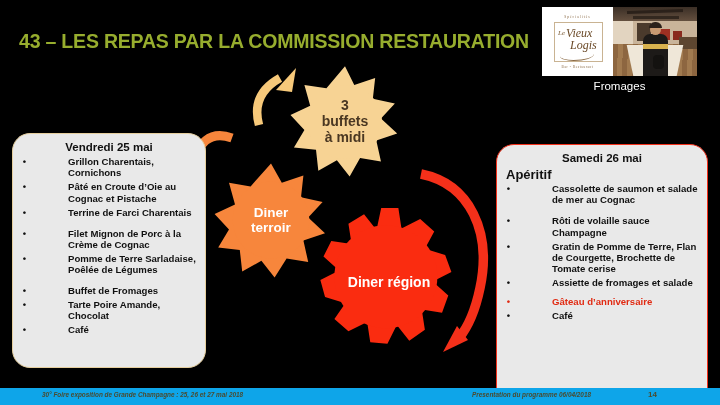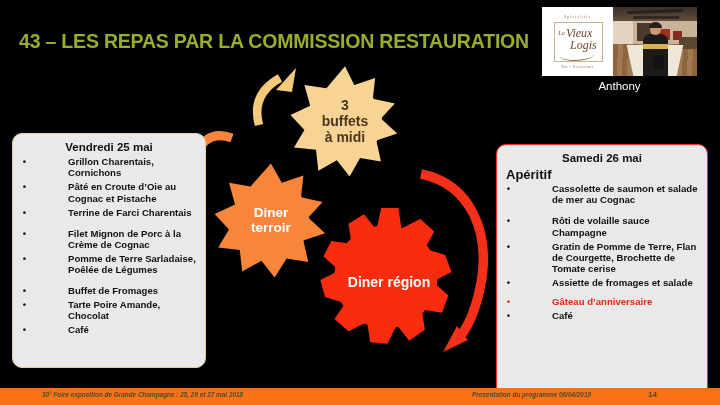--- a/index.html
+++ b/index.html
@@ -49,21 +49,21 @@
   #ph-person-body{left:30px;top:27px;width:25px;height:42px;border-radius:7px 7px 0 0;background:#1d1a18;}
   #ph-person-stripe{left:30px;top:37px;width:25px;height:5px;background:#d8b24e;}
   #ph-cloth-l{left:17px;top:38px;width:18px;height:31px;background:#efe7d8;transform:skewX(12deg);}
   #ph-cloth-r{left:51px;top:38px;width:16px;height:31px;background:#efe7d8;transform:skewX(-12deg);}
   #ph-arm{left:40px;top:48px;width:11px;height:14px;border-radius:4px;background:#141210;}
 
   #media-caption{position:absolute;left:542px;top:80px;width:155px;text-align:center;
                  font-size:11.5px;color:#ffffff;}
 
   
-  .panel{position:absolute;background:#e9e9e9;border-radius:10px;box-sizing:border-box;}
+  .panel{position:absolute;background:#e9e9e9;border-radius:18px;box-sizing:border-box;}
   #panel-left{left:12px;top:133px;width:194px;height:235px;border:1.4px solid #e6cf9e;}
   #panel-right{left:496px;top:144px;width:212px;height:280px;border:1.6px solid #f4301a;}
   .panel-title{text-align:center;font-size:11.5px;font-weight:bold;color:#111;margin:7px 0 3px 0;}
   .panel-body{padding:0 6px 0 7px;}
   .sub-head{font-size:13px;font-weight:bold;color:#111;margin:0 0 1px 2px;}
   .li{display:flex;font-size:9.6px;font-weight:bold;color:#111;line-height:11.4px;margin-bottom:2.5px;}
   .li .bullet{width:9px;flex:0 0 9px;text-align:center;}
   .li .txt{flex:1;margin-left:39px;}
   .li.hl .txt,.li.hl .bullet{color:#e12a12;font-weight:bold;}
   .gap{height:7px;}
@@ -78,21 +78,21 @@
   #gear-buffets .glabel{font-size:14px;font-weight:bold;color:#4a3722;}
   #gear-terroir{left:211px;top:160px;width:120px;height:120px;}
   #gear-terroir .glabel{font-size:13.5px;font-weight:bold;color:#ffffff;}
   #gear-region{left:311px;top:205px;width:156px;height:156px;}
   #gear-region .glabel{font-size:14px;font-weight:bold;color:#ffffff;}
 
   
   #arrows{position:absolute;left:0;top:0;width:720px;height:405px;}
 
   
-  #footer{position:absolute;left:0;top:388px;width:720px;height:17px;background:#f97316;}
+  #footer{position:absolute;left:0;top:388px;width:720px;height:17px;background:#0ea5e9;}
   #footer-left{position:absolute;left:42px;top:3px;font-size:6.4px;font-style:italic;
                font-weight:bold;color:#4b4b30;white-space:nowrap;}
   #footer-right{position:absolute;left:472px;top:3px;font-size:6.4px;font-style:italic;
                 font-weight:bold;color:#4b4b30;white-space:nowrap;}
   #footer-page{position:absolute;left:648px;top:2px;font-size:8px;font-weight:bold;color:#4b4b30;}
 </style>
 </head>
 <body>
 
 <div id="slide">
@@ -122,21 +122,21 @@
       <div class="ph" id="ph-tbl"></div>
       <div class="ph" id="ph-cloth-l"></div>
       <div class="ph" id="ph-cloth-r"></div>
       <div class="ph" id="ph-person-body"></div>
       <div class="ph" id="ph-person-stripe"></div>
       <div class="ph" id="ph-person-head"></div>
       <div class="ph" id="ph-person-hair"></div>
       <div class="ph" id="ph-arm"></div>
     </div>
   </div>
-  <div id="media-caption">Anthony</div>
+  <div id="media-caption">Fromages</div>
 
   <svg id="arrows" viewBox="0 0 720 405">
 
     <g>
       <path d="M259,125 C253,103 262,88 280,78" stroke="#f7c97a" stroke-width="8.5" fill="none" stroke-linecap="butt"></path>
       <path d="M296,68 L276,90 L292,92 Z" fill="#f7c97a"></path>
     </g>
 
     <g>
       <path d="M232,138 C210,130 196,144 196,164" stroke="#f7863c" stroke-width="9" fill="none" stroke-linecap="butt"></path>

